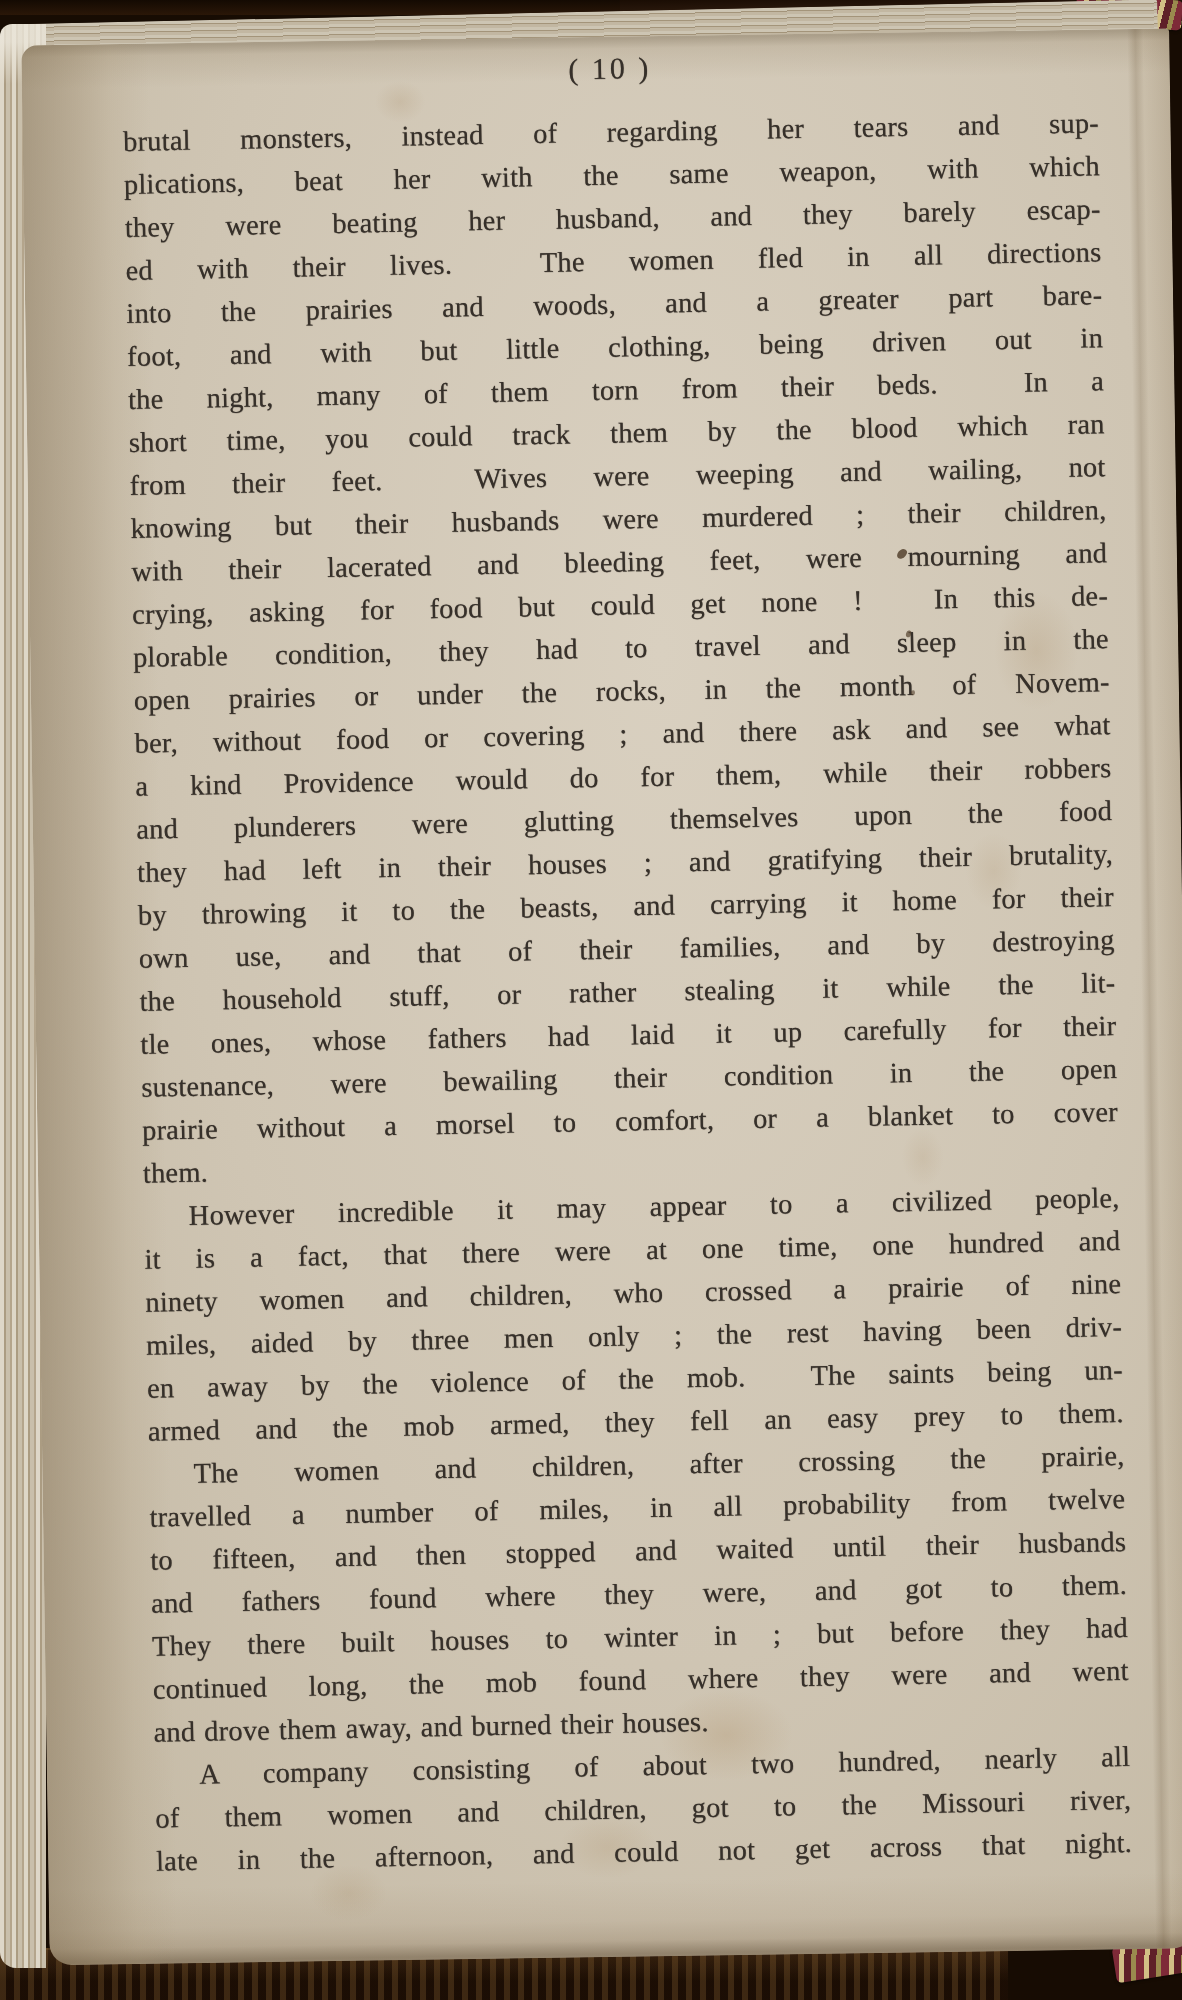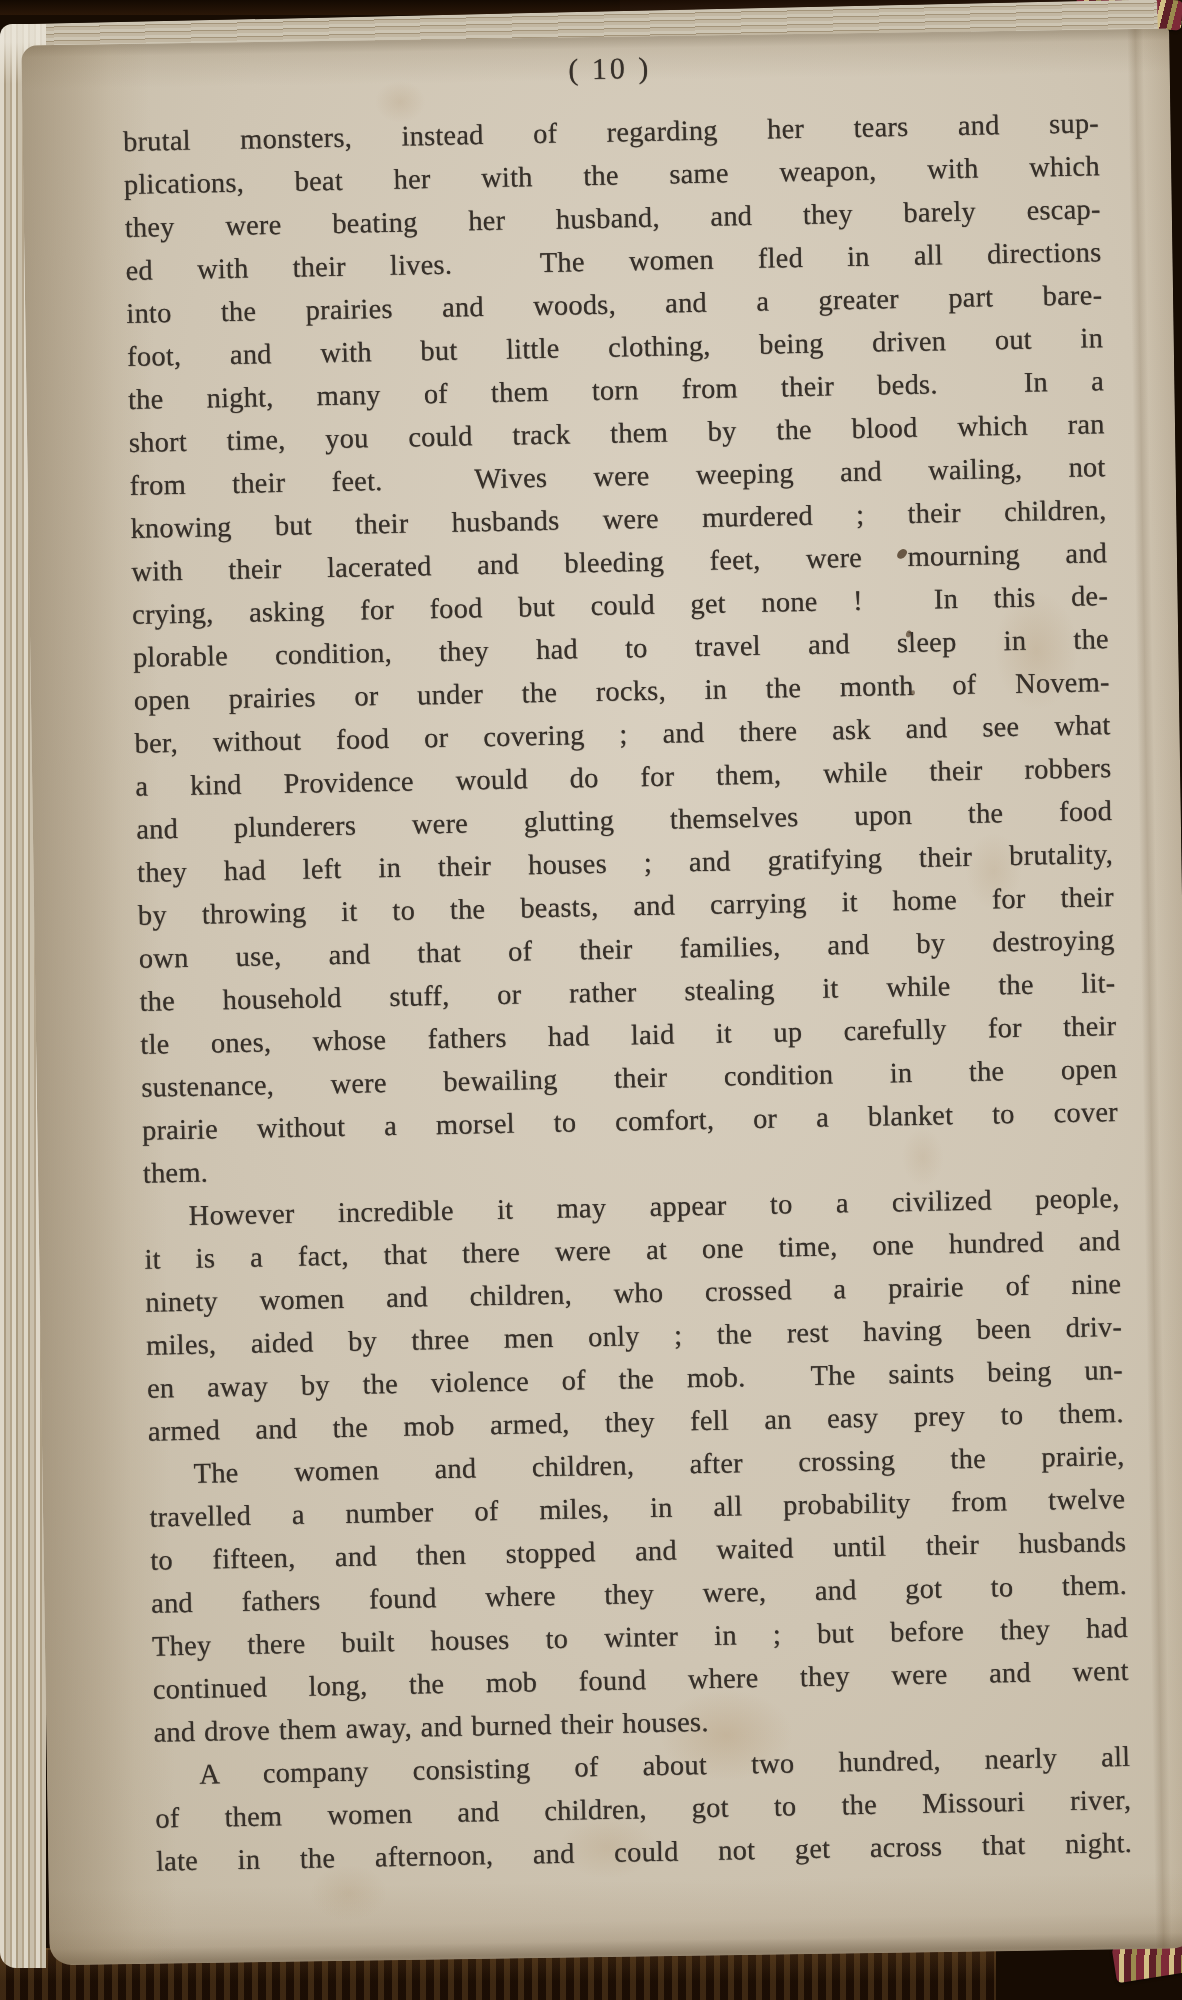--- a/index.html
+++ b/index.html
@@ -1,21 +1,21 @@
 <!DOCTYPE html>
 <html style="--paper: #cfc5b3; --ink: #36302a; --cover: #1d0f05; --gutter_shadow: #b3a68f; --endband_red: #7e2a38; --endband_cream: #d2be85; --endband_olive: #9a8a4e;"><head>
 <meta charset="utf-8">
 <style>
   html,body{margin:0;padding:0;}
   body{
     width:1182px;height:2000px;overflow:hidden;
     background:#170c03;
     font-family:"Liberation Serif","DejaVu Serif",serif;
   }
-  .scene{position:relative;width:996px;height:2000px;}
+  .scene{position:relative;width:996px;height:2000px;padding-left:12px;}
 
   
   .cover-top{position:absolute;left:0;top:0;width:100%;height:15px;
     background:linear-gradient(to bottom,#140a02,#2a1708);z-index:1;}
   .cover-top-right{position:absolute;left:620px;top:-4px;width:562px;height:30px;
     background:linear-gradient(to bottom,#190c03,#342012 70%,#20110542);
     transform:rotate(-0.7deg);z-index:1;}
   .cover-bottom{position:absolute;left:0;top:1948px;width:100%;height:52px;z-index:2;
     background:
       repeating-linear-gradient(90deg,rgba(122,87,44,.38) 0 6px,rgba(44,24,8,.15) 6px 14px),

